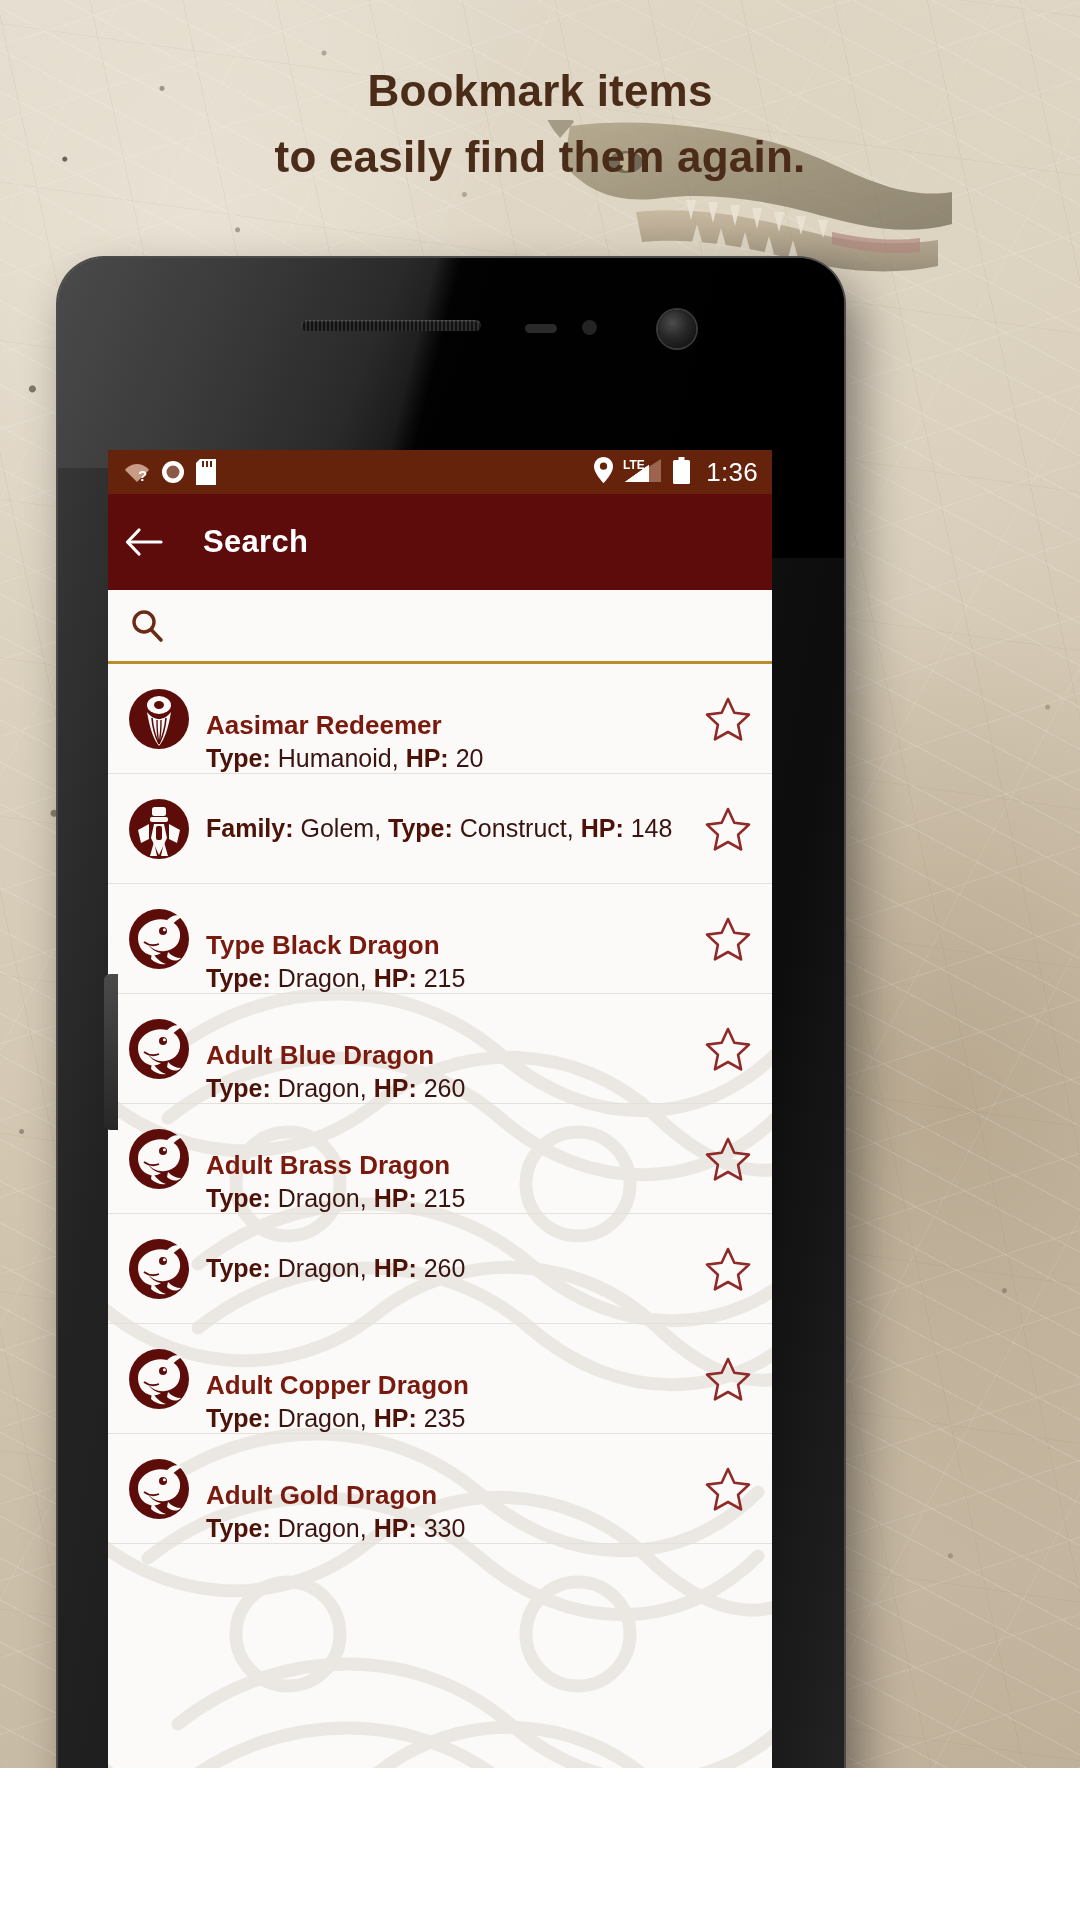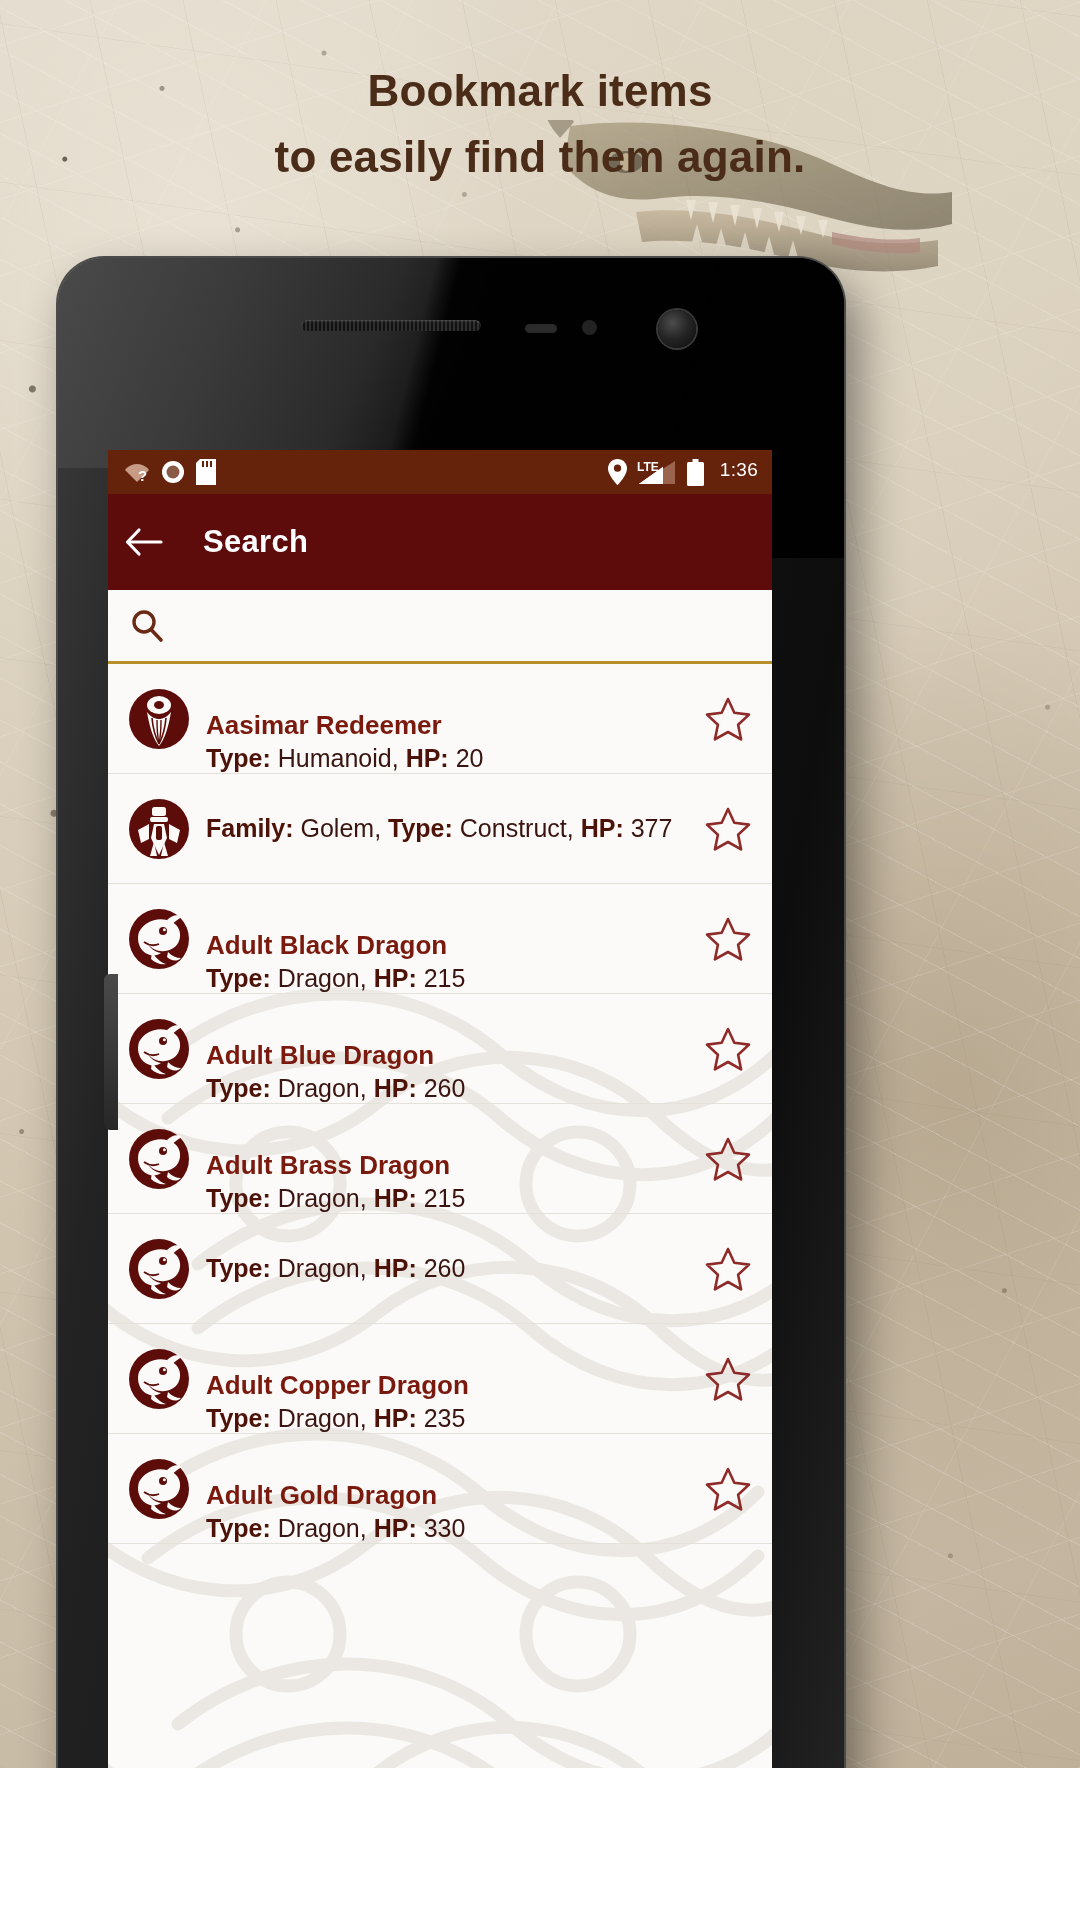--- a/index.html
+++ b/index.html
@@ -199,21 +199,21 @@
     height: 44px;
     background: #66230c;
     display: flex;
     align-items: center;
     padding: 0 14px 0 16px;
     color: #ffffff;
   }
   #status-left { display: flex; align-items: center; gap: 11px; }
   #status-right { margin-left: auto; display: flex; align-items: flex-start; gap: 10px; }
   #status-time {
-    font-size: 19px;
+    font-size: 26px;
     font-weight: normal;
     color: #fff;
     letter-spacing: .3px;
     margin-left: 6px;
   }
   .sicon { display: block; }
 
   
   #appbar {
     height: 96px;
@@ -493,42 +493,42 @@
     <rect x="24" y="9" width="14" height="9" rx="2.5" fill="#fbfaf8"></rect>
     <rect x="22" y="19" width="18" height="5" rx="2" fill="#fbfaf8"></rect>
     <path d="M26 26 H36 L39 40 L31 57 L23 40 Z" fill="#fbfaf8"></path>
     <path d="M21 26 L10 32 L13 45 L21 41 Z" fill="#fbfaf8"></path>
     <path d="M41 26 L52 32 L49 45 L41 41 Z" fill="#fbfaf8"></path>
     <path d="M26 44 L22 58 H29 Z" fill="#fbfaf8"></path>
     <path d="M36 44 L40 58 H33 Z" fill="#fbfaf8"></path>
     <rect x="28" y="28" width="6" height="14" rx="2" fill="#5c0d0a"></rect>
                 </svg></div>
               <div class="row-text">
-                <div class="row-sub"><b>Family:</b> <span>Golem</span>, <b>Type:</b> <span>Construct</span>, <b>HP:</b> <span>377</span></div>
+                <div class="row-sub"><b>Family:</b> <span>Golem</span>, <b>Type:</b> <span>Construct</span>, <b>HP:</b> <span>148</span></div>
               </div>
               <div class="row-star">
   <svg width="46" height="46" viewBox="0 0 46 46">
     <polygon points="23,3 29.3,16.8 44,18.6 33.1,28.7 36.1,43.4 23,36 9.9,43.4 12.9,28.7 2,18.6 16.7,16.8" fill="none" stroke="#8e2b28" stroke-width="2.6" stroke-linejoin="round"></polygon>
   </svg>
               </div>
             </div>
             <div class="row">
               <div class="row-emblem"><svg width="62" height="62" viewBox="0 0 62 62">
     <circle cx="31" cy="31" r="30" fill="#5c0d0a"></circle>
     <path d="M11 24 C16 14 28 9 39 12 C48 14 53 21 52 29 C51 37 45 42 37 43
              C30 44 24 41 20 36 C22 40 27 44 33 45 C28 49 20 48 15 43 C10 38 9 30 11 24 Z" fill="#fbfaf8"></path>
     <path d="M39 12 C44 7 50 6 54 9 C50 11 46 14 44 17 Z" fill="#fbfaf8"></path>
     <circle cx="35" cy="23" r="4" fill="#5c0d0a"></circle>
     <circle cx="36.4" cy="21.8" r="1.5" fill="#fbfaf8"></circle>
     <path d="M16 34 C20 37 26 38 31 36" stroke="#5c0d0a" stroke-width="1.8" fill="none"></path>
     <path d="M24 44 C28 50 32 54 38 56 C33 57 27 55 23 51 Z" fill="#fbfaf8"></path>
     <path d="M40 44 C44 48 48 50 53 50 C49 54 43 53 39 49 Z" fill="#fbfaf8"></path>
                 </svg></div>
               <div class="row-text">
-                <div class="row-title">Adult Black Dragon</div>
+                <div class="row-title">Type Black Dragon</div>
                 <div class="row-sub"><b>Type:</b> <span>Dragon</span>, <b>HP:</b> <span>215</span></div>
               </div>
               <div class="row-star">
   <svg width="46" height="46" viewBox="0 0 46 46">
     <polygon points="23,3 29.3,16.8 44,18.6 33.1,28.7 36.1,43.4 23,36 9.9,43.4 12.9,28.7 2,18.6 16.7,16.8" fill="none" stroke="#8e2b28" stroke-width="2.6" stroke-linejoin="round"></polygon>
   </svg>
               </div>
             </div>
             <div class="row">
               <div class="row-emblem"><svg width="62" height="62" viewBox="0 0 62 62">

